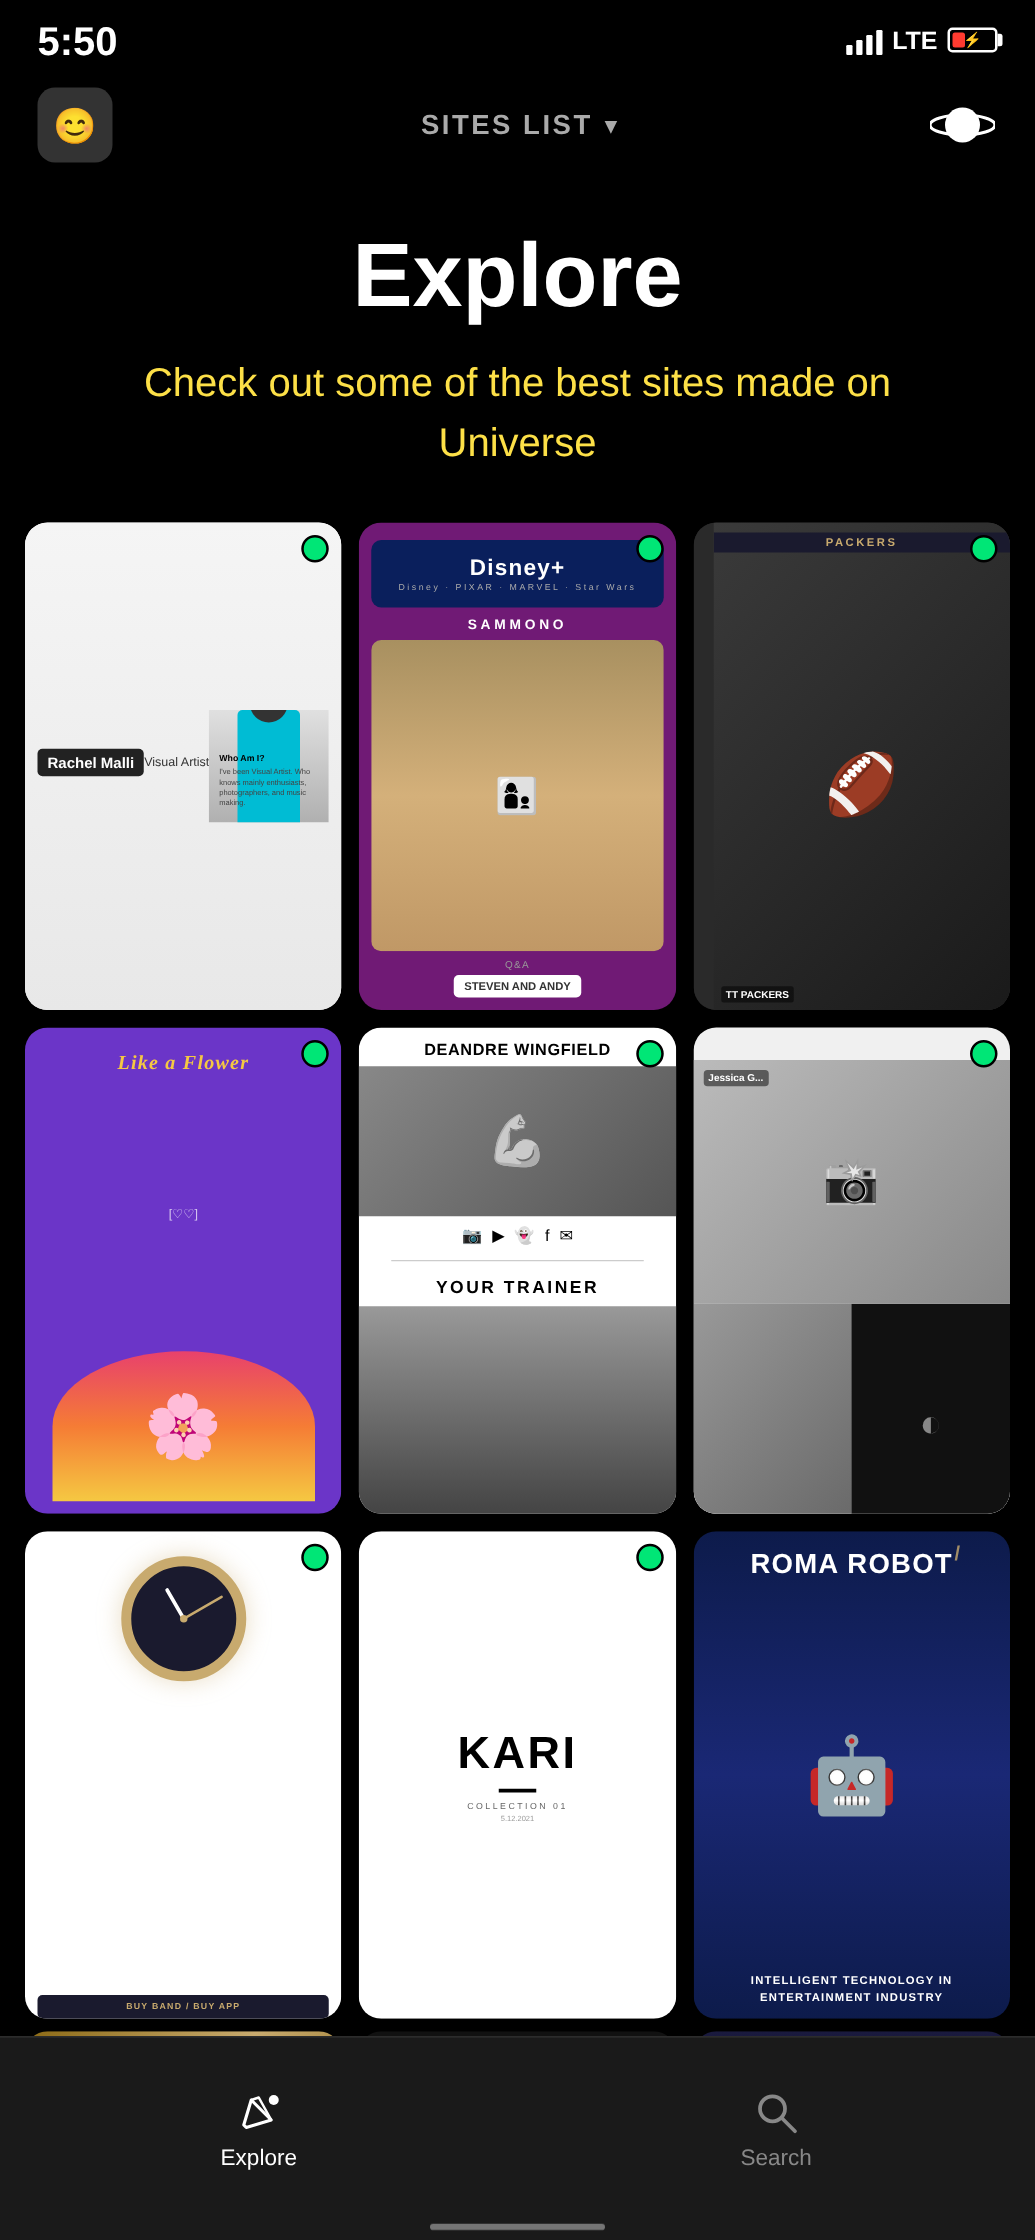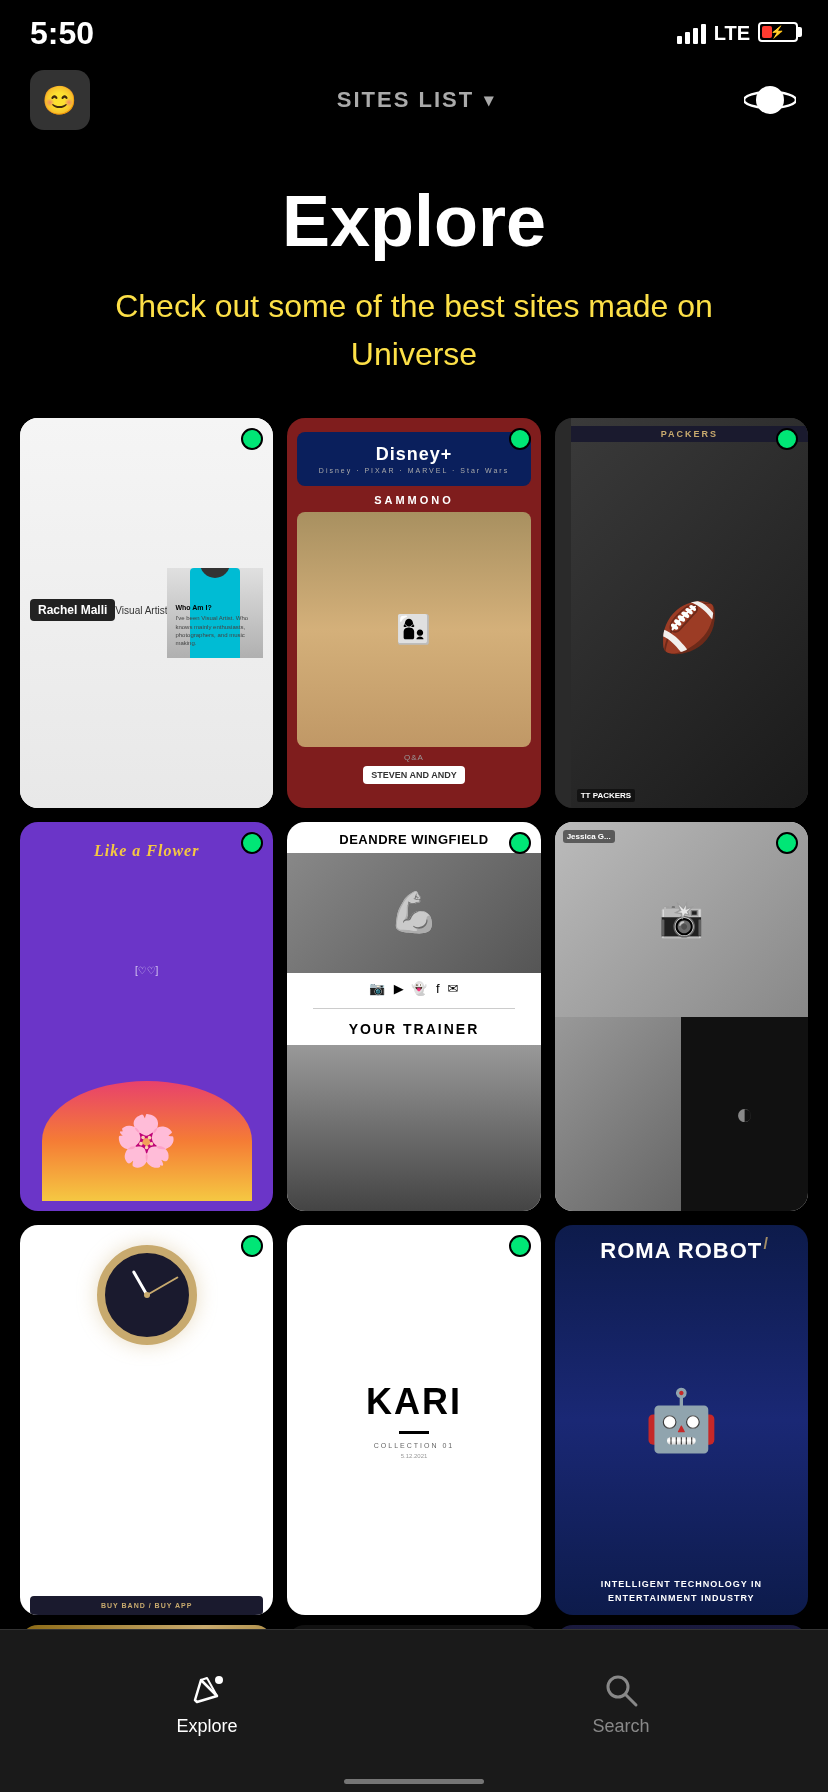--- a/index.html
+++ b/index.html
@@ -220,22 +220,22 @@
     .card-disney {
       background: #00203F;
     }
     .card-disney-inner {
       width: 100%;
       height: 100%;
       display: flex;
       flex-direction: column;
       align-items: center;
       justify-content: space-between;
-      padding: 14px 10px 24px;
-      background: #7f1d1d;
+      padding: 14px 10px 10px;
+      background: #701a75;
     }
     .disney-logo-area {
       background: #0a1f5c;
       width: 100%;
       padding: 12px 6px;
       border-radius: 8px;
       text-align: center;
     }
     .disney-plus-text {
       font-size: 18px;
@@ -436,20 +436,21 @@
     
     .card-jessica {
       background: #f0f0f0;
     }
     .card-jessica-inner {
       width: 100%;
       height: 100%;
       background: #e8e8e8;
       display: flex;
       flex-direction: column;
+      margin-top: 26px;
     }
     .jessica-top {
       flex: 1;
       background: linear-gradient(135deg, #bbb 0%, #888 100%);
       display: flex;
       align-items: center;
       justify-content: center;
       font-size: 40px;
       filter: grayscale(1);
       position: relative;

